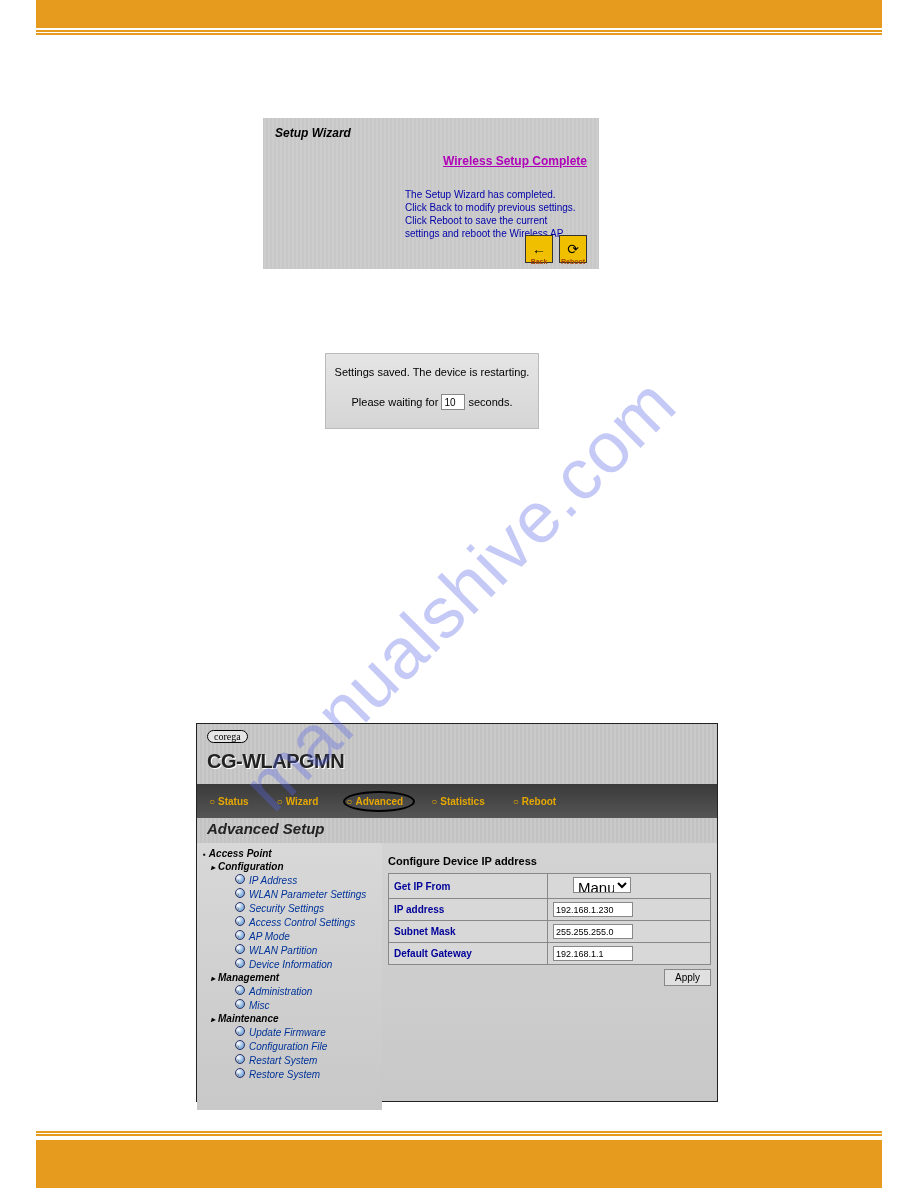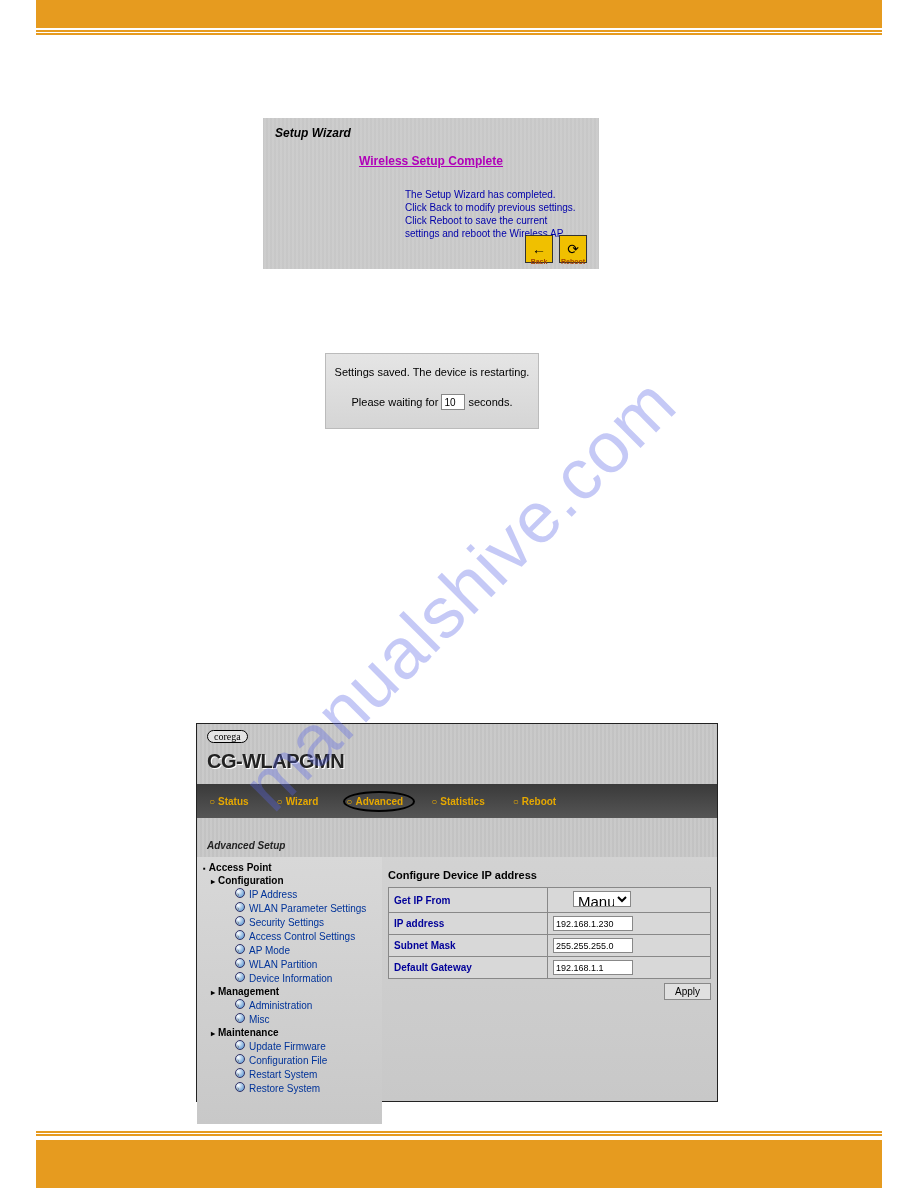--- a/index.html
+++ b/index.html
@@ -36,21 +36,21 @@
     background: repeating-linear-gradient(90deg,#c5c5c5 0px,#cfcfcf 2px,#c5c5c5 4px);
     padding: 8px 12px;
   }
   .wizard-title {
     font-size: 12px;
     font-style: italic;
     font-weight: bold;
     color: #000;
   }
   .wizard-heading {
-    text-align: center;
+    text-align: right;
     color: #b000b8;
     font-size: 12px;
     font-weight: bold;
     text-decoration: underline;
     margin-top: 14px;
   }
   .wizard-text {
     color: #0000aa;
     font-size: 10px;
     line-height: 1.3;
@@ -150,38 +150,38 @@
   .nav-link { color:#e6a800; }
   .nav-link.active { position:relative; }
   .nav-link.active::after {
     content:"";
     position:absolute;
     left:-12px; right:-12px; top:-5px; bottom:-5px;
     border: 2px solid #000;
     border-radius: 50%;
   }
   .adv-sub {
-    font-size:10px;
+    font-size:15px;
     font-weight:bold;
     font-style:italic;
-    padding: 22px 0 6px 10px;
+    padding: 2px 0 6px 10px;
     color:#222;
     background: repeating-linear-gradient(90deg,#bfbfbf 0px,#cdcdcd 2px,#bfbfbf 4px);
   }
   .adv-body {
     display:flex;
     height: calc(100% - 60px - 22px - 28px);
   }
   .tree {
     width: 185px;
     background: linear-gradient(#d8d8d8,#c8c8c8);
     font-size: 10px;
     padding: 4px 0 4px 6px;
   }
-  .tree .node { padding: 1px 0; }
+  .tree .node { padding: 1px 0; font-style: italic; }
   .tree .root { font-weight:bold; color:#000; }
   .tree .folder { color:#000; font-weight:bold; padding-left: 8px;}
   .tree .leaf { color:#003399; padding-left: 32px; }
   .tree .folder::before {
     content:"▸"; color:#000; margin-right:3px; font-size:8px;
   }
   .tree .root::before {
     content:"▪"; color:#000; margin-right:3px; font-size:8px;
   }
   .tree .leaf::before{

